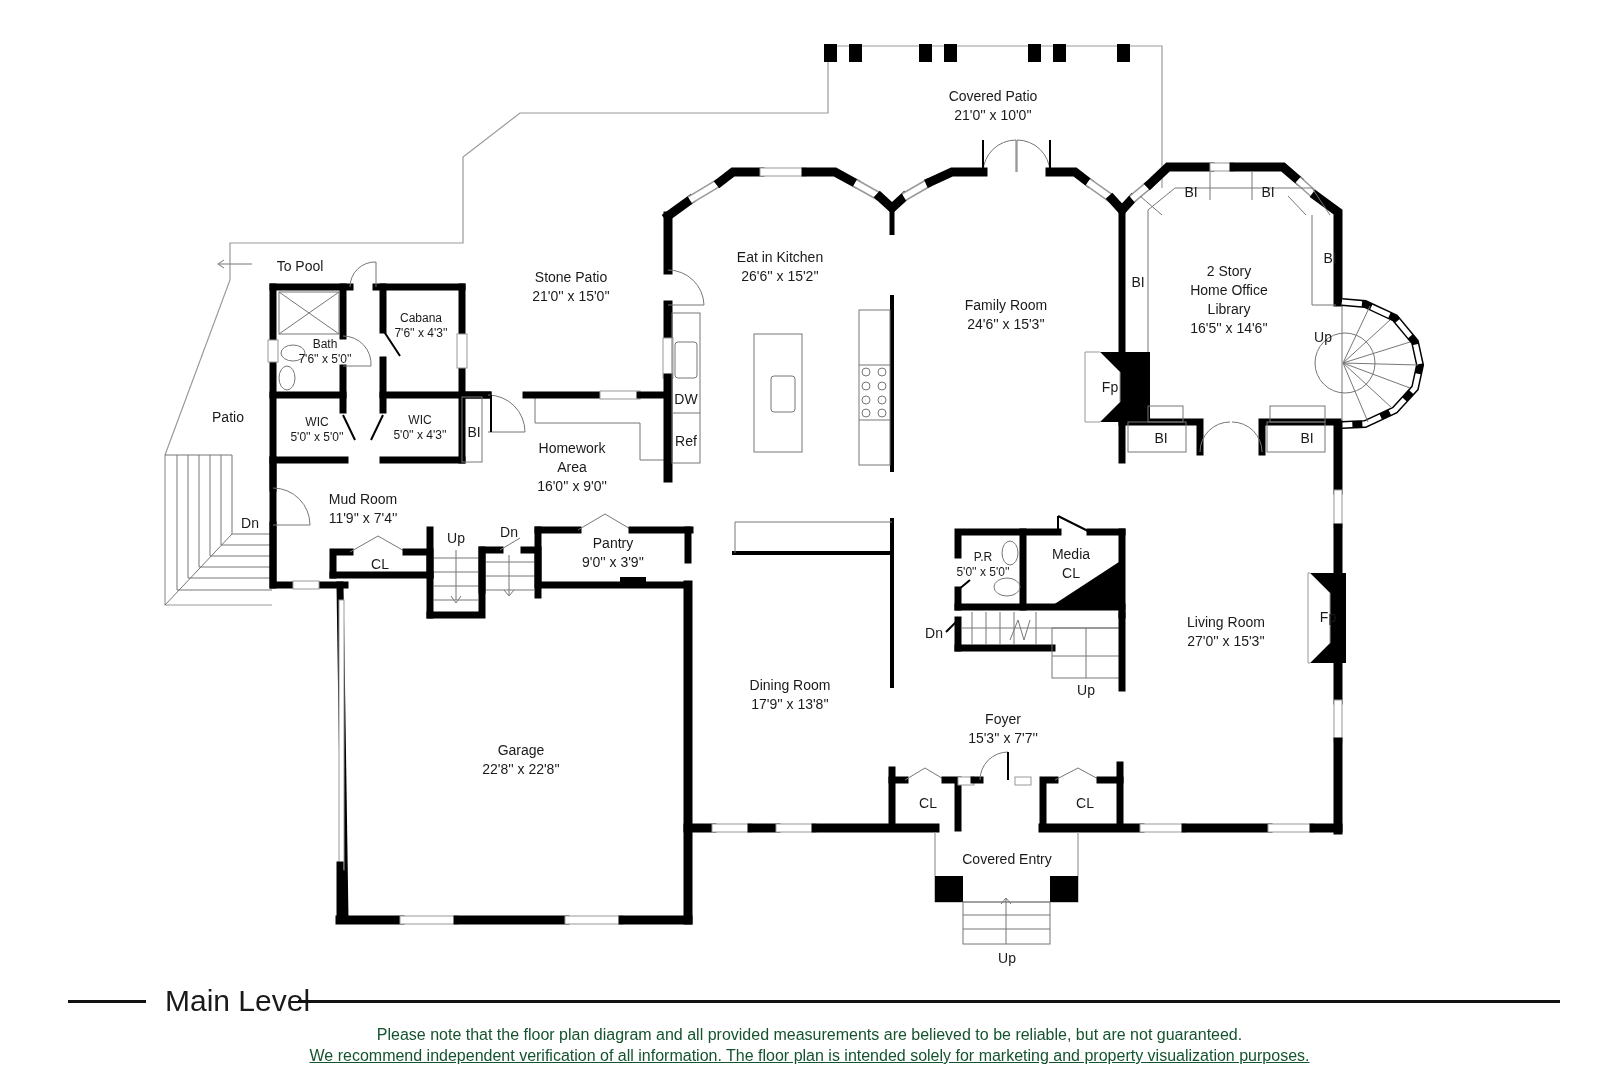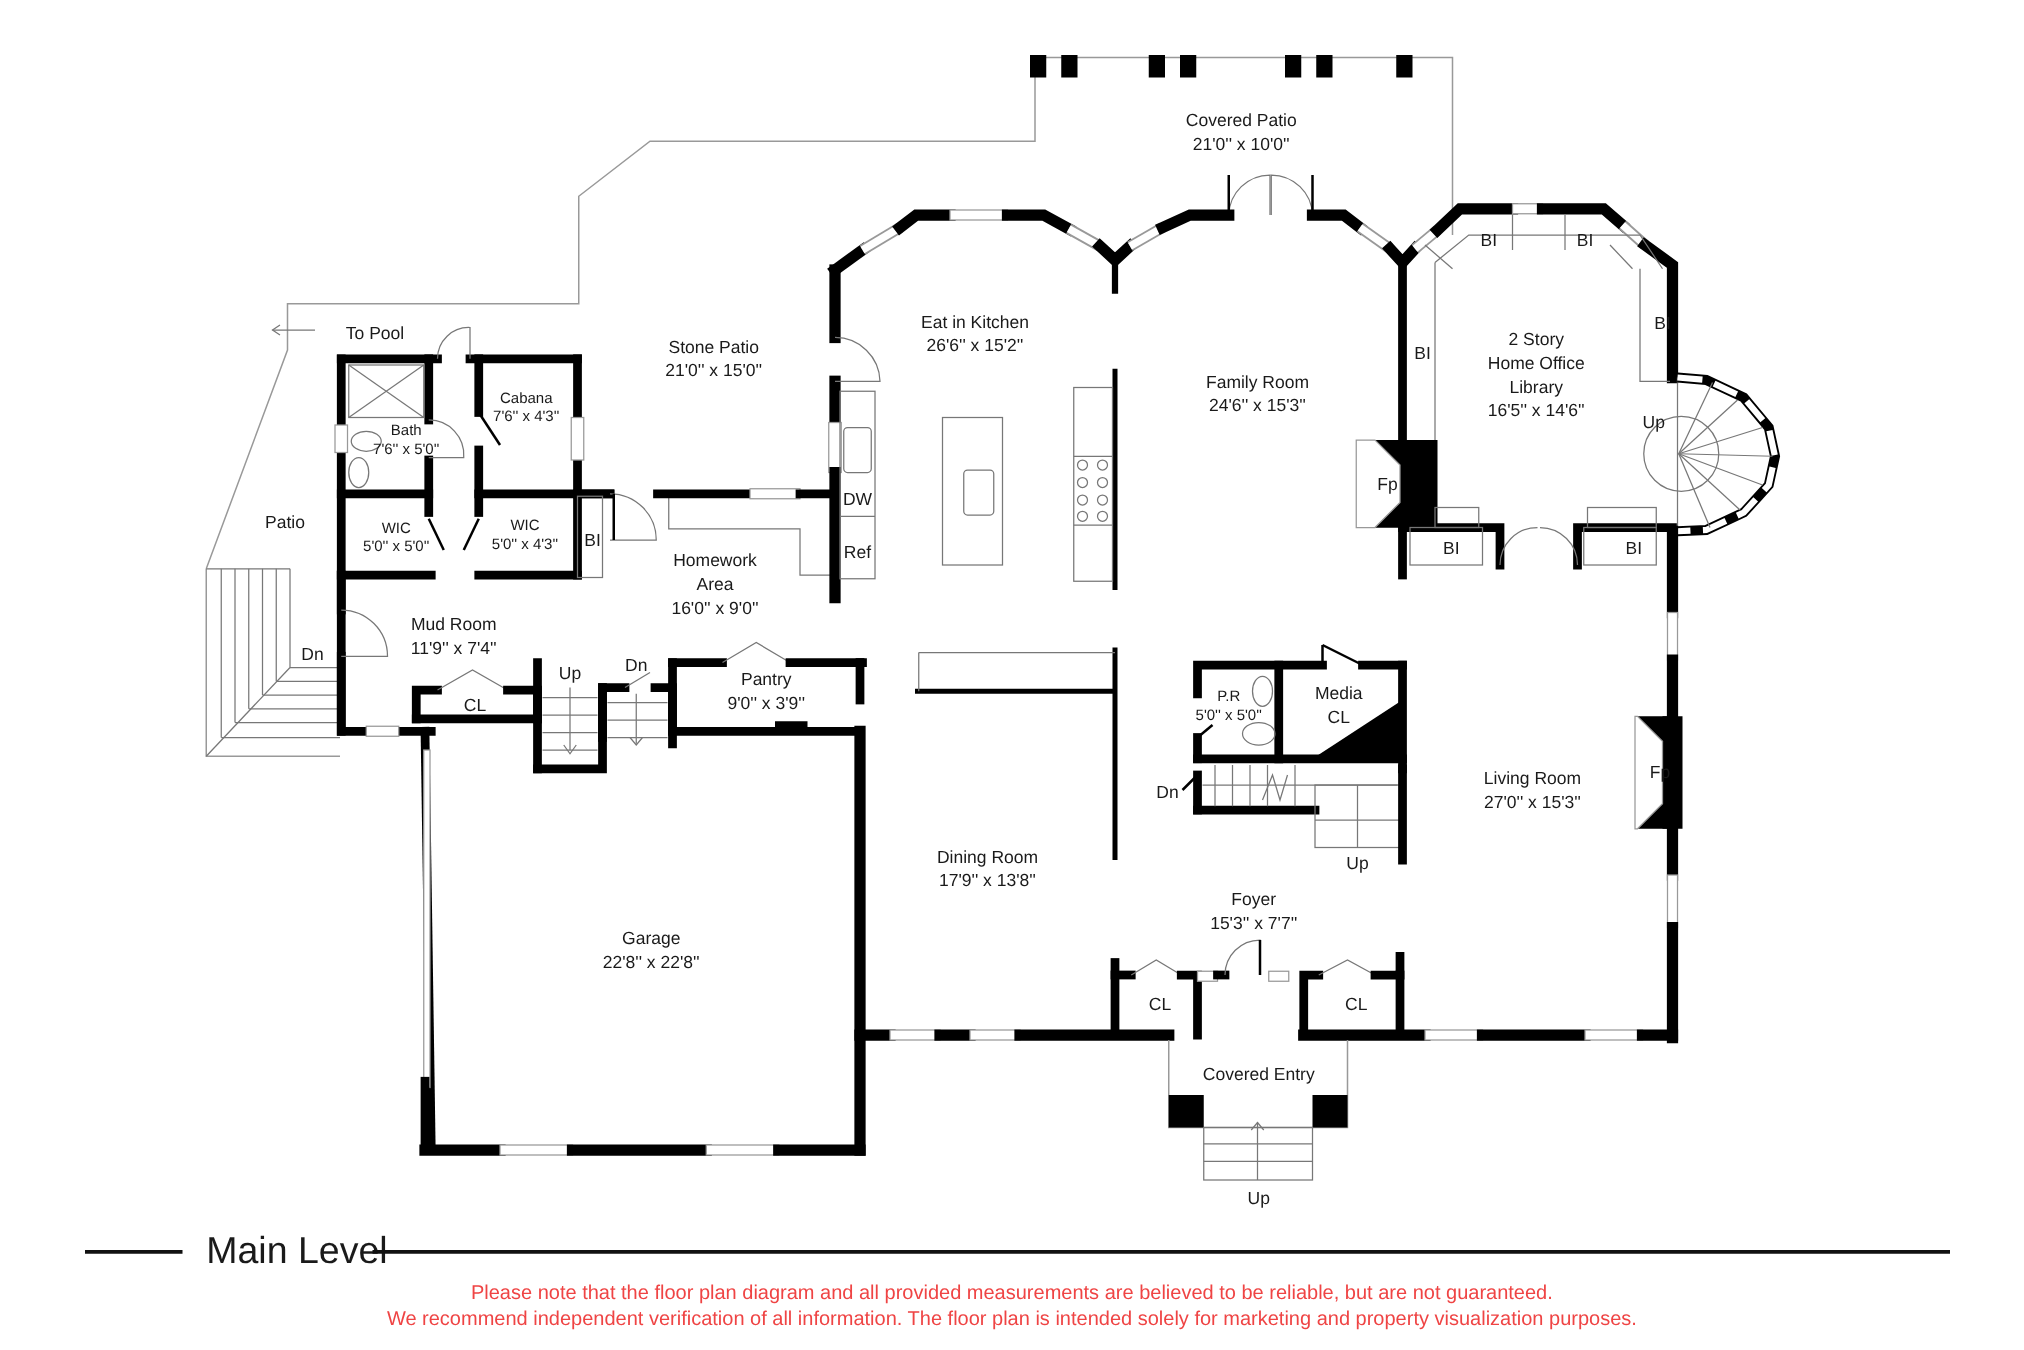--- a/index.html
+++ b/index.html
@@ -10,21 +10,21 @@
   .lbl-sm { font-family: "Liberation Sans", sans-serif; font-size: 12px; fill: #1a1a1a; text-anchor: middle; }
   .wall { fill: #000; }
   .thin { stroke: #999; stroke-width: 1.2; fill: none; }
   .thin-d { stroke: #777; stroke-width: 1; fill: none; }
   .win { fill: #fff; stroke: #999; stroke-width: 1; }
   .wallline { stroke: #000; stroke-width: 9; fill: none; stroke-linecap: square; }
   .wallline-m { stroke: #000; stroke-width: 7; fill: none; stroke-linecap: square; }
   .footer-title { position: absolute; left: 165px; top: 984px; font-size: 30px; font-family: "Liberation Sans", sans-serif; }
   .footer-line-l { position: absolute; left: 68px; top: 1000px; width: 78px; height: 3px; background: #111; }
   .footer-line-r { position: absolute; left: 298px; top: 1000px; width: 1262px; height: 3px; background: #111; }
-  .disclaimer { position: absolute; left: 0; width: 1619px; text-align: center; font-size: 16px; font-family: "Liberation Sans", sans-serif; color: #ef4444; }
+  .disclaimer { position: absolute; left: 0; width: 1619px; text-align: center; font-size: 16px; font-family: "Liberation Sans", sans-serif; color: #14532d; }
 </style>
 </head>
 <body>
 
 <svg id="plan" width="1619" height="1080" viewBox="0 0 1619 1080" xmlns="http://www.w3.org/2000/svg">
 
   <g>
 
     <polyline class="thin" points="828,46 1162,46 1162,188"></polyline>
     <polyline class="thin" points="828,46 828,113 520,113 463,157 463,243 230,243 230,280 165,455"></polyline>
@@ -408,13 +408,13 @@
     <text class="lbl" x="509" y="537">Dn</text>
     <text class="lbl" x="250" y="528">Dn</text>
     <text class="lbl" x="934" y="638">Dn</text>
   </g>
 </svg>
 
 <div class="footer-line-l"></div>
 <div class="footer-title">Main Level</div>
 <div class="footer-line-r"></div>
 <div class="disclaimer" style="top:1026px;">Please note that the floor plan diagram and all provided measurements are believed to be reliable, but are not guaranteed.</div>
-<div class="disclaimer" style="top:1047px;">We recommend independent verification of all information. The floor plan is intended solely for marketing and property visualization purposes.</div>
+<div class="disclaimer" style="top:1047px;text-decoration:underline;">We recommend independent verification of all information. The floor plan is intended solely for marketing and property visualization purposes.</div>
 
 </body></html>

